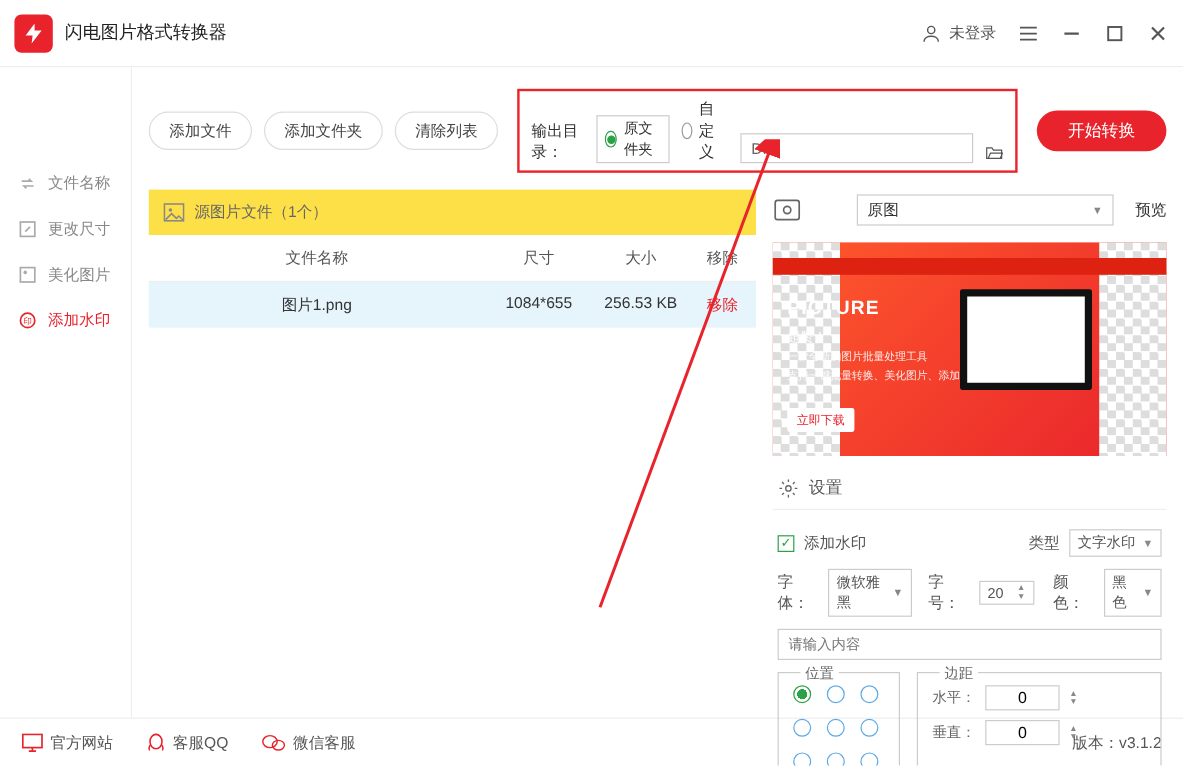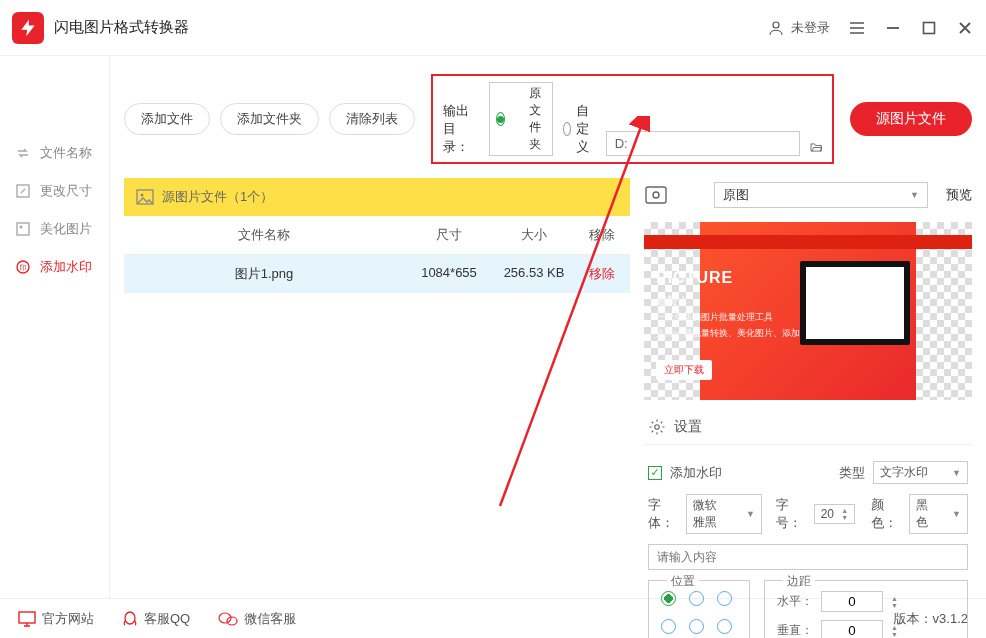--- a/index.html
+++ b/index.html
@@ -48,21 +48,21 @@
 .prev-inner h2{font-size:16px;margin-top:22px;letter-spacing:1px}
 .prev-inner .sub{font-size:11px;margin-top:6px}
 .prev-inner .desc{font-size:9px;margin-top:3px;opacity:.9}
 .prev-inner .dl{display:inline-block;background:#fff;color:#e8232c;padding:3px 8px;font-size:10px;margin-top:20px;border-radius:2px}
 .monitor{position:absolute;right:62px;top:26px;width:110px;height:84px;background:#fff;border-radius:2px;border:6px solid #111}
 .settings-head{display:flex;align-items:center;gap:8px;padding:8px 4px;color:#555;font-size:14px;border-bottom:1px solid #eee}
 .settings-body{display:flex;flex-direction:column;gap:10px;padding:6px 4px}
 .srow{display:flex;align-items:center;gap:8px;font-size:13px;color:#555}
 .chk{width:14px;height:14px;border:1px solid #2ba245;display:flex;align-items:center;justify-content:center;color:#2ba245;font-size:11px}
 .srow .spacer{flex:1}
-.sel{border:1px solid #ccc;padding:2px 6px;display:flex;align-items:center;gap:24px;font-size:12px}
+.sel{border:1px solid #ccc;padding:2px 6px;display:flex;align-items:center;gap:6px;font-size:12px}
 .num-input{border:1px solid #ccc;padding:2px 6px;display:flex;align-items:center;gap:6px;font-size:12px;width:50px;justify-content:space-between}
 .txt-input{border:1px solid #ccc;padding:5px 8px;color:#aaa;font-size:12px;width:100%}
 .groups{display:flex;gap:14px}
 .fieldset{border:1px solid #ccc;padding:10px 12px 8px;position:relative;font-size:12px;color:#666}
 .fieldset .legend{position:absolute;top:-8px;left:18px;background:#fff;padding:0 4px;font-size:12px}
 .pos-grid{display:grid;grid-template-columns:repeat(3,20px);grid-template-rows:repeat(3,20px);gap:8px}
 .pos-grid .c{width:15px;height:15px;border:1px solid #5aa9e6;border-radius:50%;cursor:pointer}
 .pos-grid .c.sel{background:radial-gradient(circle,#2ba245 0 45%,#fff 46% 100%);border-color:#2ba245}
 .margin-row{display:flex;align-items:center;gap:8px;margin-bottom:8px}
 .margin-row input{width:62px;text-align:center;border:1px solid #ccc;padding:2px}
@@ -177,21 +177,21 @@
         <label class="radio">
             <span class="r"></span>
             <span>自定义</span>
           </label>
         <input class="path-input" value="D:" style="">
         <svg class="folder-ico" viewBox="0 0 24 20">
             <path d="M2 4h7l2 3h11v11H2z" fill="none" stroke="#555" stroke-width="1.6"></path>
             <path d="M4 18l3-7h16l-3 7" fill="none" stroke="#555" stroke-width="1.6"></path>
           </svg>
       </div>
-      <button class="start-btn">源图片文件</button>
+      <button class="start-btn">开始转换</button>
     </div>
 
     <div class="content">
       <div class="left-col">
         <div class="src-head">
           <svg width="18" height="16" viewBox="0 0 18 16">
               <rect x="1" y="1" width="16" height="14" stroke="#888" stroke-width="1.3" fill="none"></rect>
               <circle cx="6" cy="6" r="1.5" fill="#888"></circle>
               <path d="M2 14l5-5 4 4 2-2 4 4" stroke="#888" stroke-width="1.3" fill="none"></path>
             </svg>

